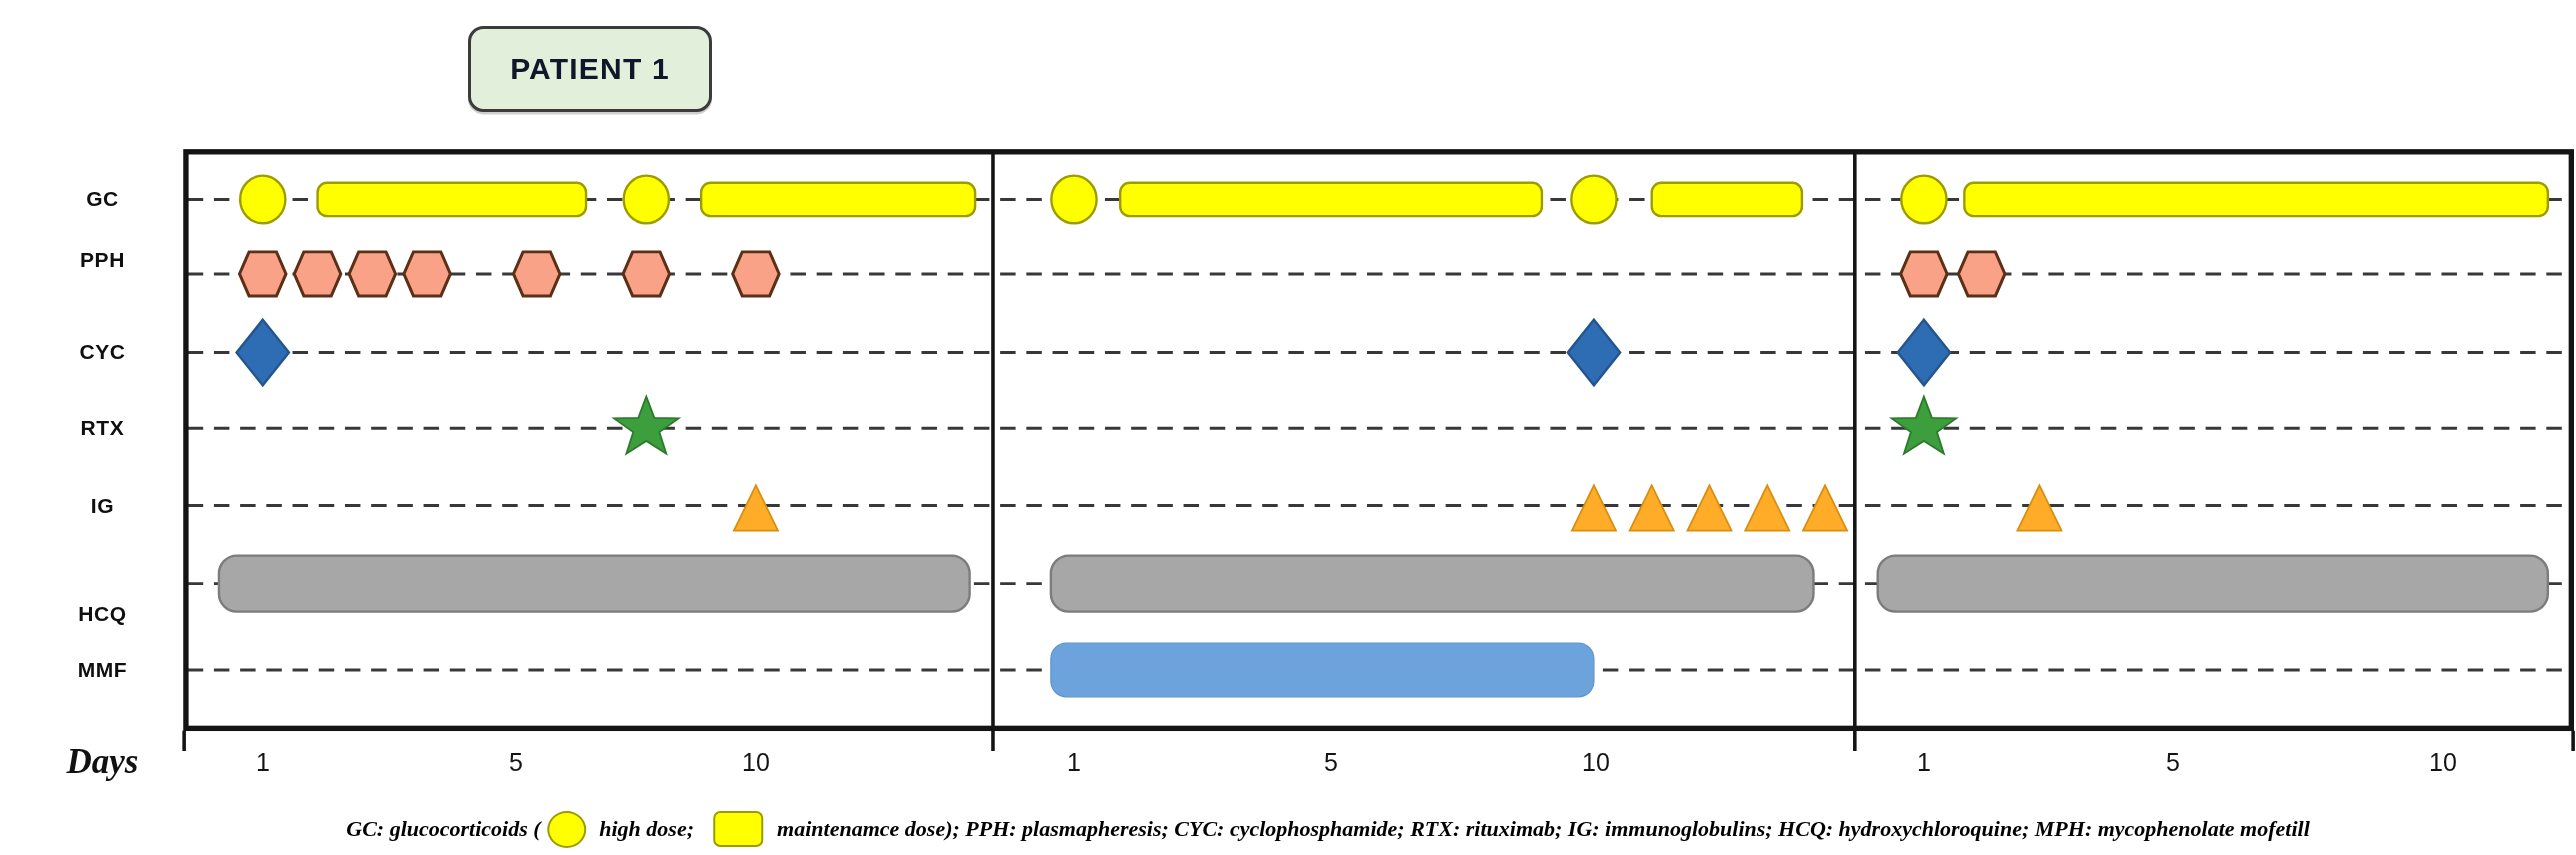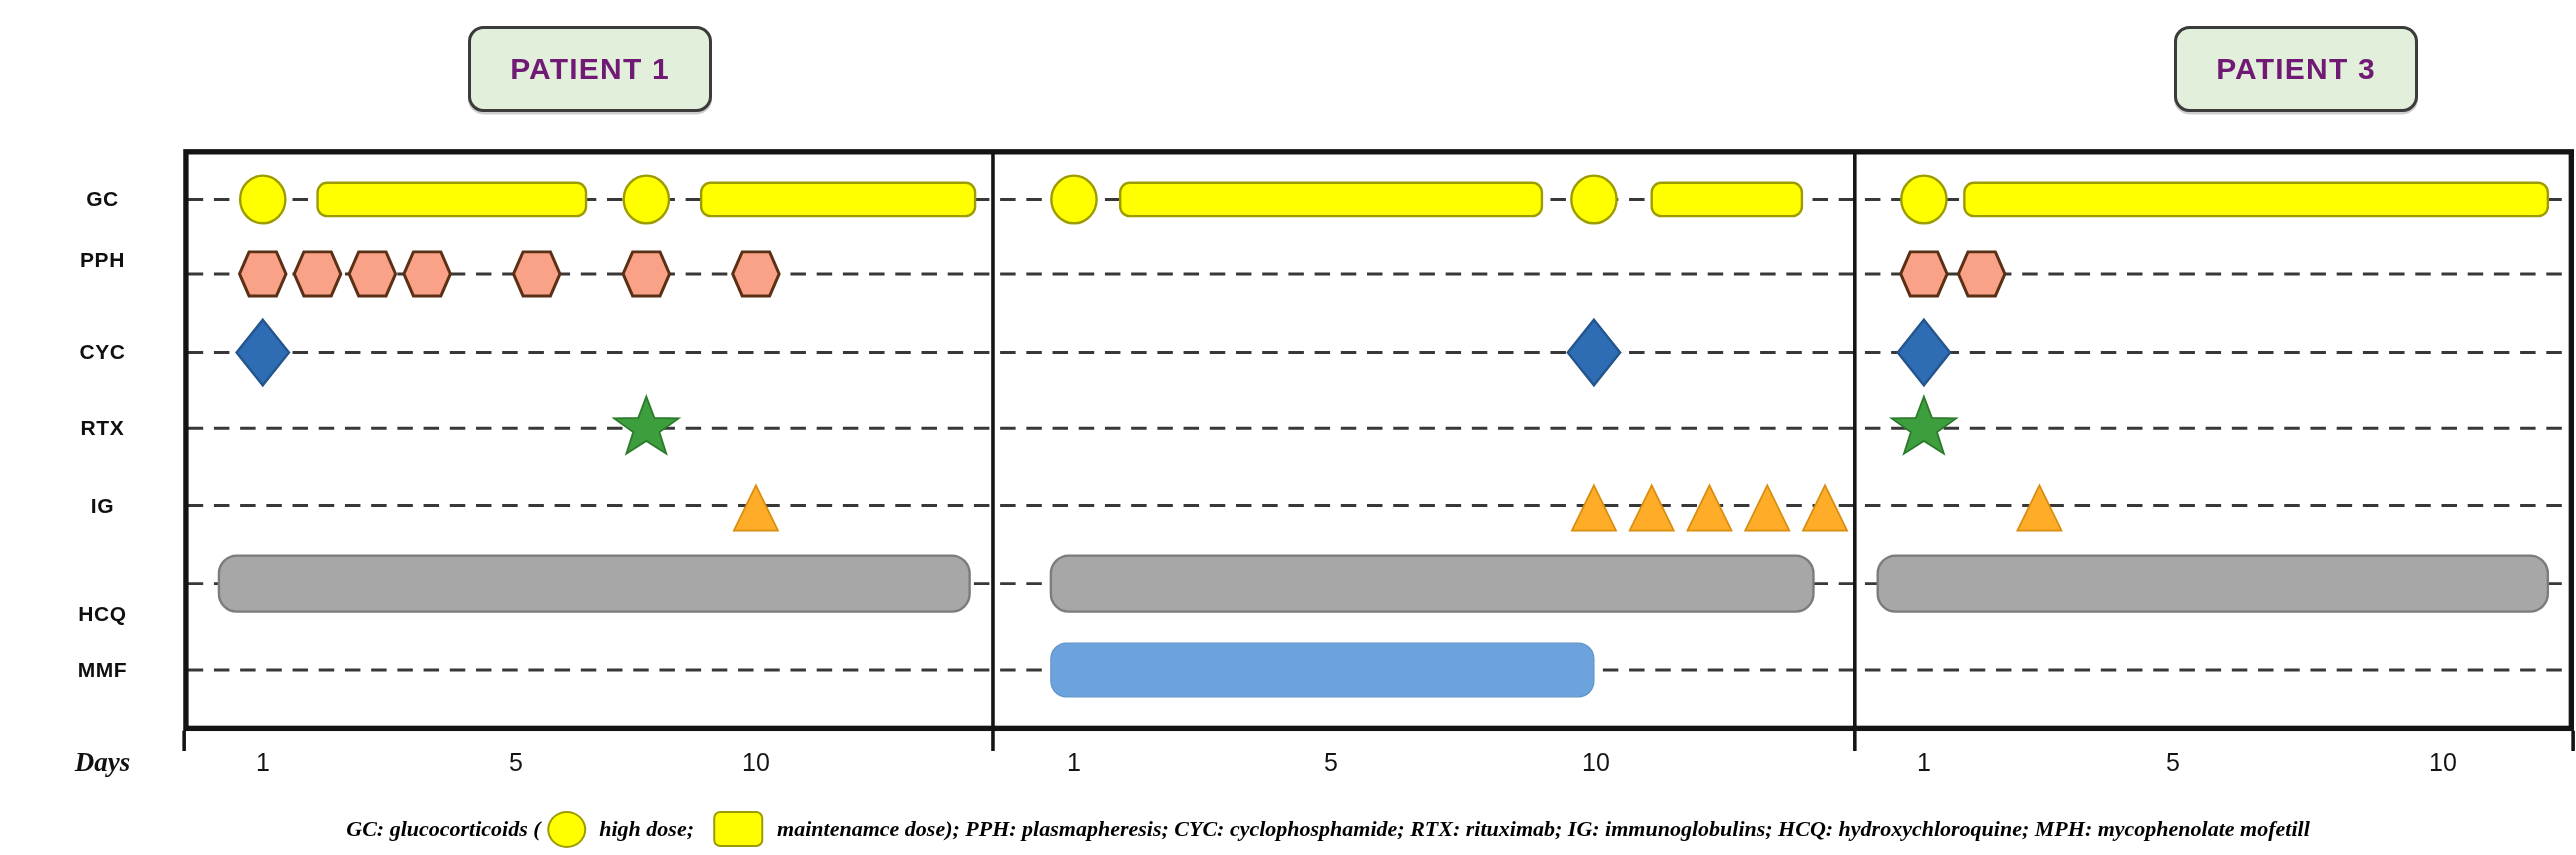--- a/index.html
+++ b/index.html
@@ -2,33 +2,33 @@
 <html style="font-size:9.5px"><head>
 <meta charset="utf-8">
 <style>
   html,body{margin:0;padding:0;background:#ffffff;}
   body{font-family:"Liberation Sans",sans-serif;}
   .canvas{position:relative;width:2576px;height:856px;background:#ffffff;overflow:hidden;}
   .patient-box{
     position:absolute;top:16px;width:238px;height:80px;
     border:3px solid #3b3b3b;border-radius:15.5px;
     display:flex;align-items:center;justify-content:center;
-    font-weight:bold;font-size:30px;letter-spacing:1.2px;color:#701a75;
+    font-weight:bold;font-size:30px;letter-spacing:1.2px;color:#0f172a;
     box-shadow:0 2.4px 0 rgba(60,60,60,.25);
   }
   .row-label{
     position:absolute;left:0;width:125px;text-align:center;
     transform:translateY(-50%);
     font-weight:bold;font-size:21px;color:#0f0f0f;letter-spacing:0.6px;
   }
   .days-label{
     position:absolute;left:0;width:125px;text-align:center;top:752px;
     transform:translateY(-50%);
     font-family:"Liberation Serif",serif;font-style:italic;font-weight:bold;
-    font-size:27px;color:#111;
+    font-size:35px;color:#111;
   }
   .day-tick{
     position:absolute;transform:translate(-50%,-50%);
     font-size:25px;color:#141414;top:752px;
   }
   #chart-svg{position:absolute;left:0;top:0;}
   .legend{
     position:absolute;top:792px;left:50%;transform:translateX(-50%);
     height:55px;display:flex;align-items:center;white-space:pre;
     font-family:"Liberation Serif",serif;font-style:italic;font-weight:bold;
@@ -36,21 +36,20 @@
   }
   .swatch-circle{display:inline-block;width:35px;height:33px;border-radius:50%;margin:0 7.1px;}
   .swatch-bar{display:inline-block;width:46px;height:32px;border-radius:7.1px;margin:0 8.3px;}
 </style>
 </head>
 <body>
 
 <figure class="canvas">
 
   <div class="patient-box" style="left: 428px; background: rgb(226, 239, 218); border-color: rgb(59, 59, 59);">PATIENT 1</div>
-  <div class="patient-box" style="left: 2134px; background: rgb(226, 239, 218); border-color: rgb(59, 59, 59);">PATIENT 3</div>
 
   <div class="row-label" style="top:189px">GC</div>
   <div class="row-label" style="top:250px">PPH</div>
   <div class="row-label" style="top:342px">CYC</div>
   <div class="row-label" style="top:418px">RTX</div>
   <div class="row-label" style="top:496px">IG</div>
   <div class="row-label" style="top:604px">HCQ</div>
   <div class="row-label" style="top:660px">MMF</div>
 
   <div class="days-label">Days</div>

